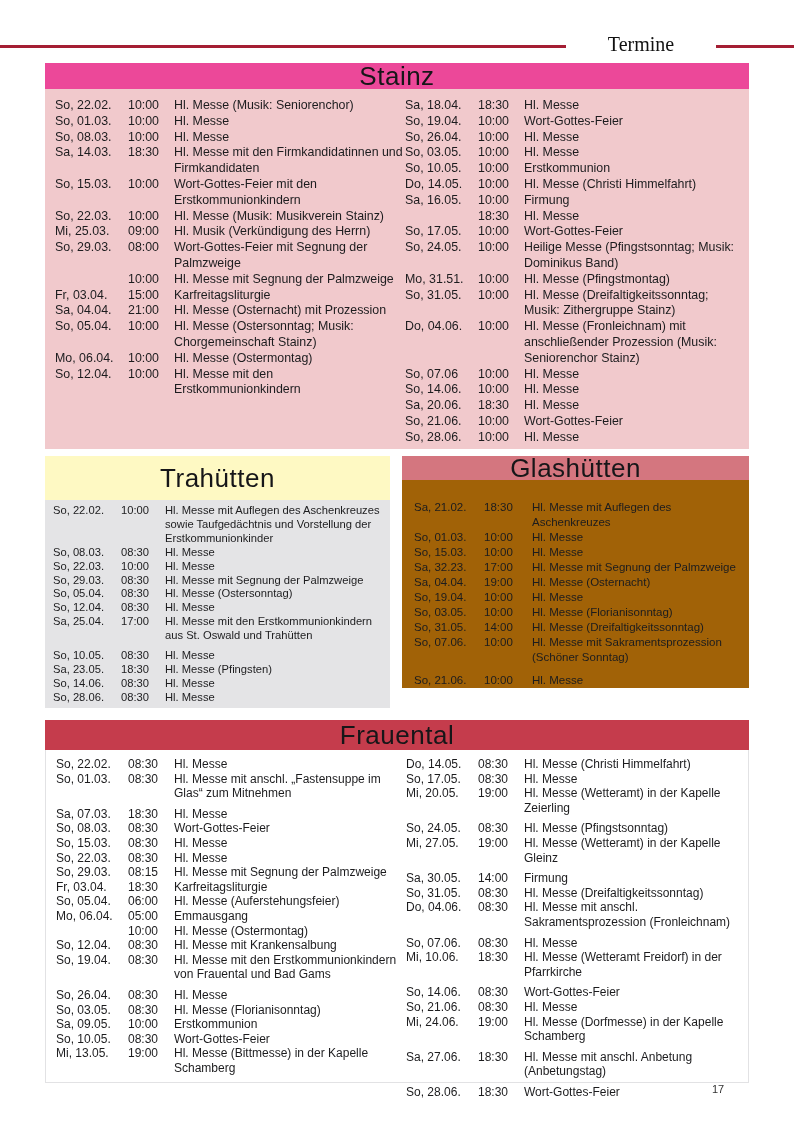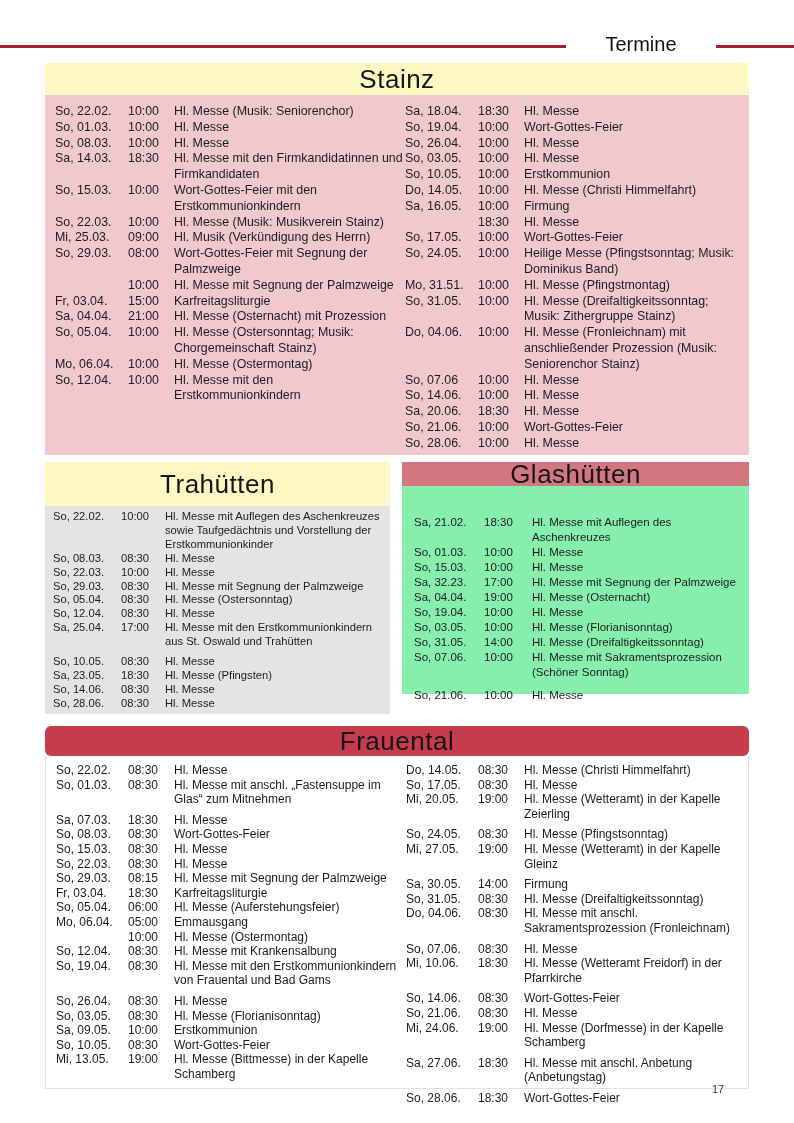--- a/index.html
+++ b/index.html
@@ -6,38 +6,38 @@
   body {
     width:794px; height:1123px; background:#ffffff; position:relative;
     font-family:"Liberation Sans", sans-serif; color:#1c1c1e;
     -webkit-font-smoothing:antialiased; overflow:hidden;
   }
   .rule { position:absolute; height:3px; background:#a41e33; top:45px; }
   .rule-left  { left:0; width:566px; }
   .rule-right { left:716px; width:78px; }
   .termine {
     position:absolute; left:566px; top:33px; width:150px;
-    text-align:center; font-size:20px; color:#111;
+    text-align:center; font-size:20px; color:#111;font-family:Liberation Serif, serif;
   }
   .content { position:absolute; left:45px; top:63px; width:704px; }
 
   .section-header {
     display:flex; align-items:center; justify-content:center;
     font-size:26px; font-weight:500; color:#161618; letter-spacing:0.5px;
   }
   .section-body { box-sizing:border-box; }
 
   .row { display:flex; align-items:flex-start; }
   .date { flex:none; }
   .time { flex:none; }
   .desc { flex:1; padding-right:2px; }
   .gap-after { margin-bottom:6px; }
 
   
-  .stainz .section-header { height:32px; background:#fef9c3; }
+  .stainz .section-header { height:26px; background:#ec4899; }
   .stainz .section-body {
     background:#f1c9cc; height:360px; padding:9px 2px 0 10px; display:flex;
     font-size:12.4px; line-height:15.8px;
   }
   .stainz .col-left { width:350px; flex:none; }
   .stainz .col-right { flex:1; }
   .stainz .date { width:73px; }
   .stainz .time { width:32px; margin-right:14px; }
 
   
@@ -49,30 +49,30 @@
   .trahuetten .section-header { height:44px; background:#fef9c3; }
   .trahuetten .section-body {
     background:#e4e4e6; height:208px; padding:4px 2px 0 8px;
     font-size:11.2px; line-height:13.9px;
   }
   .trahuetten .date { width:68px; }
   .trahuetten .time { width:30px; margin-right:14px; }
 
   .glashuetten .section-header { height:24px; background:#d4767f; }
   .glashuetten .section-body {
-    background:#86efac; height:208px; padding:29px 4px 0 12px;
+    background:#a16207; height:208px; padding:20px 4px 0 12px;
     font-size:11.5px; line-height:15px;
   }
   .glashuetten .date { width:70px; }
   .glashuetten .time { width:32px; margin-right:16px; }
   .glashuetten .gap-after { margin-bottom:8px; }
 
   
   .frauental { margin-top:12px; }
-  .frauental .section-header { height:30px; background:#c53c4c;border-radius:6px; }
+  .frauental .section-header { height:30px; background:#c53c4c; }
   .frauental .section-body {
     background:#ffffff; border:1px solid #e2e2e4; border-top:none;
     height:333px; padding:7px 2px 0 10px; display:flex;
     font-size:12px; line-height:14.6px;
   }
   .frauental .col-left { width:350px; flex:none; }
   .frauental .col-right { flex:1; }
   .frauental .date { width:72px; }
   .frauental .time { width:32px; margin-right:14px; }
 

